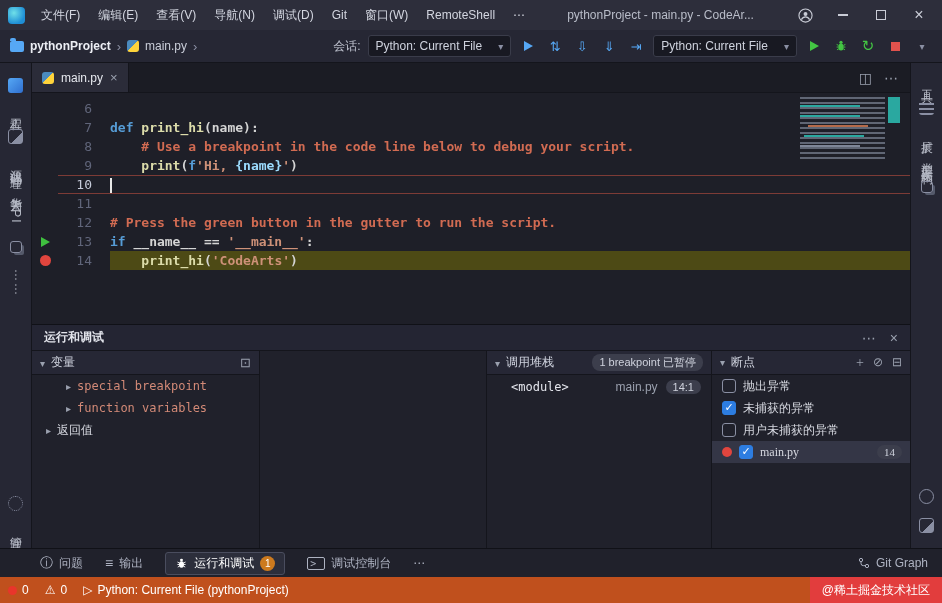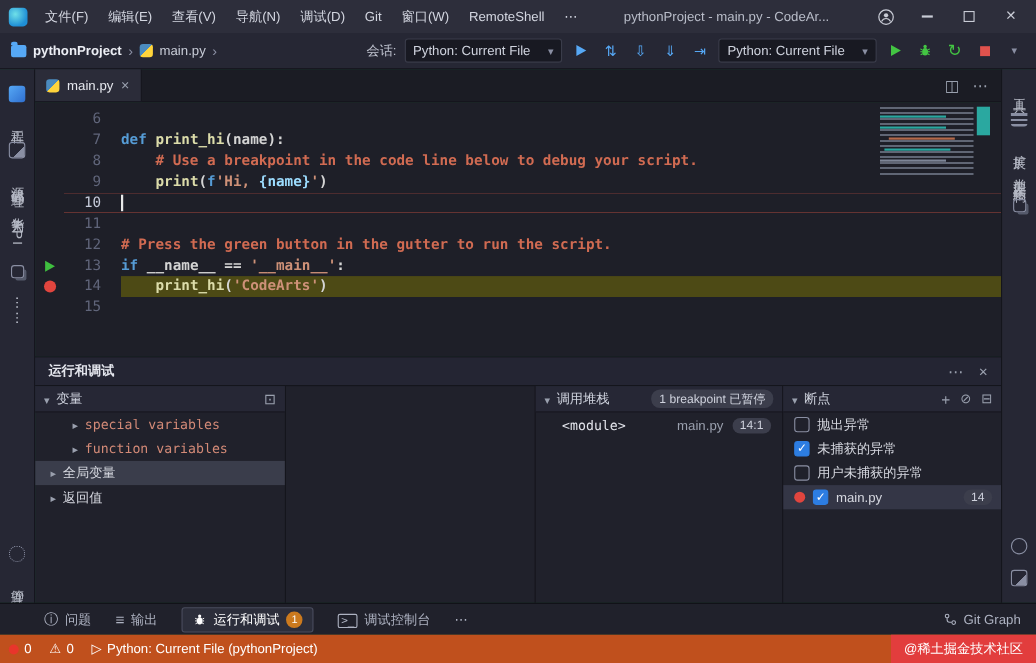--- a/index.html
+++ b/index.html
@@ -98,21 +98,21 @@
   .mini-slider { width:12px; height:26px; background:#2aa8a0; margin-left:3px; }
 
   
   .panel { flex:1 1 auto; display:flex; flex-direction:column; border-top:1px solid #101117; background:#20212b; min-height:0; }
   .panel-head { height:26px; background:#242533; display:flex; align-items:center; padding:0 12px; border-bottom:1px solid #14151c; flex:0 0 auto; }
   .panel-title { color:#e3e5ec; font-weight:bold; }
   .ph-icons { margin-left:auto; display:flex; gap:14px; color:#9aa0ae; }
   .i-close::before { content:"×"; font-size:14px; }
   .cols { flex:1 1 auto; display:flex; min-height:0; }
   .col { display:flex; flex-direction:column; border-right:1px solid #14151c; min-width:0; }
-  .col:last-child { border-right:none; }
+  .col:last-child { border-right:none;font-family:Liberation Serif, serif; }
   .col-vars { flex:0 0 228px; } .col-watch { flex:0 0 227px; } .col-stack { flex:0 0 225px; } .col-bps { flex:1 1 auto; }
   .sec-head { height:24px; background:#262735; border-bottom:1px solid #14151c; display:flex; align-items:center; gap:6px; padding:0 8px; color:#cfd3de; flex:0 0 auto; }
   .twist-open::before { content:"▾"; color:#9aa0ae; font-size:10px; }
   .twist-closed::before { content:"▸"; color:#9aa0ae; font-size:10px; }
   .sh-icons { margin-left:auto; display:flex; gap:9px; color:#9aa0ae; font-size:12px; }
   .i-plus::before { content:"+"; font-size:14px; }
   .i-noent::before { content:"⊘"; } .i-collapse::before { content:"⊟"; } .i-openin::before { content:"⊡"; font-size:13px; }
   .sec-body { flex:1 1 auto; overflow:hidden; }
   .trow { height:22px; display:flex; align-items:center; gap:6px; padding:0 8px 0 14px; color:#d6d8e0; }
   .trow.lvl1 { padding-left:34px; }
@@ -329,27 +329,20 @@
         <div class="crow" data-interactable="true">
           <span class="bpgut" data-interactable="true">
               <span class="gut-bp" data-interactable="true"></span>
             </span>
           <div class="rowline">
               <span class="lnum" data-interactable="false">14</span>
               <span class="code hl" data-interactable="false"><span class="tk pl" data-interactable="false">    </span><span class="tk fn" data-interactable="false">print_hi</span><span class="tk pl" data-interactable="false">(</span><span class="tk st" data-interactable="false">'CodeArts'</span><span class="tk pl" data-interactable="false">)</span></span>
             </div>
         </div>
 
-        <div class="crow" data-interactable="true">
-          <span class="bpgut" data-interactable="true"></span>
-          <div class="rowline">
-              <span class="lnum" data-interactable="false">15</span>
-              <span class="code" data-interactable="false"></span>
-            </div>
-        </div>
 
         <div class="minimap" data-interactable="true">
           <div class="mini-lines" data-interactable="false"></div>
           <div class="mini-slider" data-interactable="true"></div>
         </div>
       </div>
 
       <div class="panel" data-interactable="false">
         <div class="panel-head" data-interactable="false">
           <span class="panel-title" data-interactable="false">运行和调试</span>
@@ -364,29 +357,25 @@
             <div class="sec-head" data-interactable="true">
               <span class="twist-open" data-interactable="false"></span>
               <span data-interactable="false">变量</span>
               <span class="sh-icons">
                   <span class="i-openin" data-interactable="true"></span>
                 </span>
             </div>
             <div class="sec-body" data-interactable="false">
               <div class="trow lvl1" data-interactable="true">
                   <span class="twist-closed" data-interactable="false"></span>
-                  <span class="tlabel special" data-interactable="false">special variables</span>
+                  <span class="tlabel special" data-interactable="false">special breakpoint</span>
                 </div>
               <div class="trow lvl1" data-interactable="true">
                   <span class="twist-closed" data-interactable="false"></span>
                   <span class="tlabel special" data-interactable="false">function variables</span>
-                </div>
-              <div class="trow sel" data-interactable="true">
-                  <span class="twist-closed" data-interactable="false"></span>
-                  <span class="tlabel" data-interactable="false">全局变量</span>
                 </div>
               <div class="trow" data-interactable="true">
                   <span class="twist-closed" data-interactable="false"></span>
                   <span class="tlabel" data-interactable="false">返回值</span>
                 </div>
             </div>
           </div>
 
           <div class="col col-watch" data-interactable="false">
             <div class="sec-body" data-interactable="false"></div>

